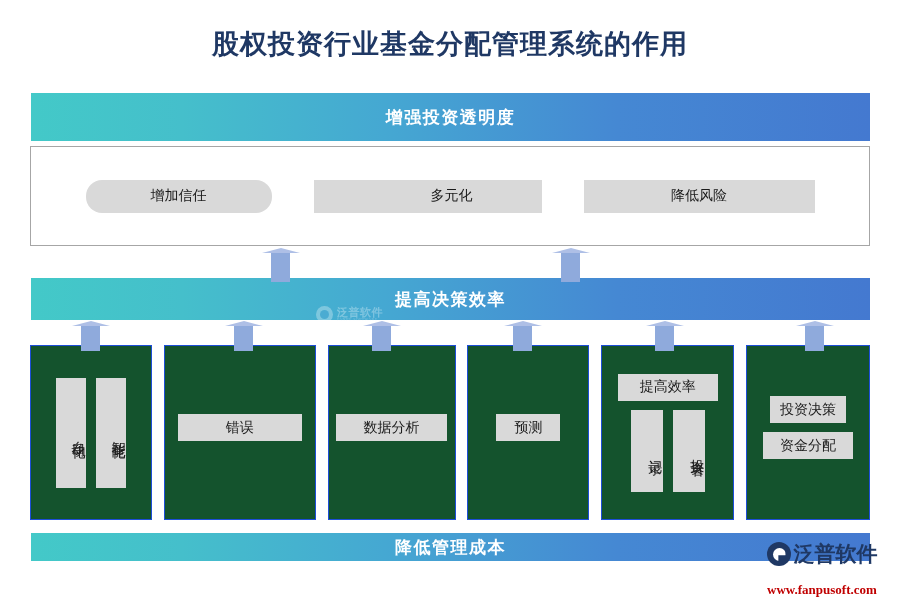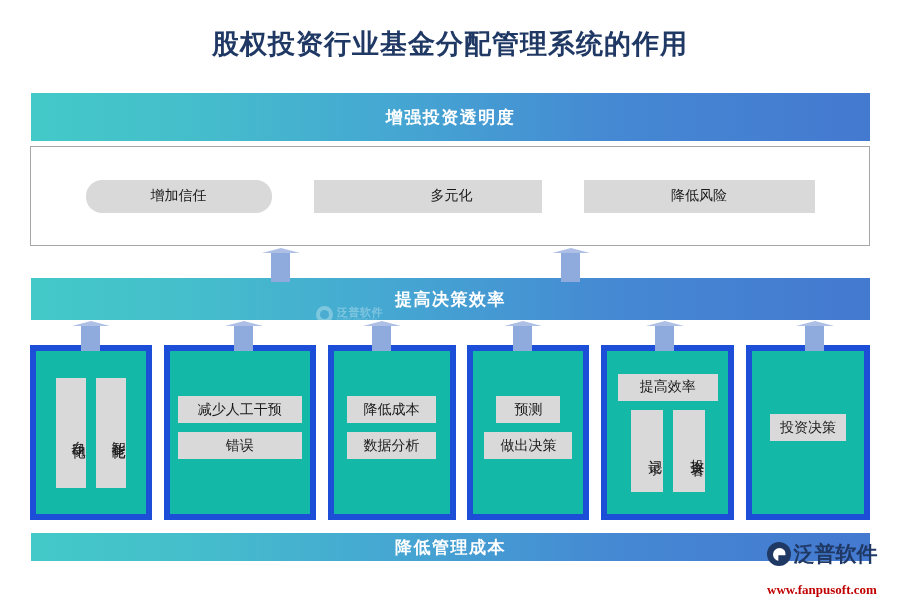--- a/index.html
+++ b/index.html
@@ -108,22 +108,22 @@
   .arrow-short { top: 325px; height: 26px; }
 
   
   .columns {
     position: absolute;
     left: 30px; top: 345px;
     width: 840px; height: 175px;
     display: flex; justify-content: space-between;
   }
   .column {
-    border: 6px solid #1d4ed8;
-    background: #14b8a6;
+    border: 1px solid #1d4ed8;
+    background: #14532d;
     position: relative;
     display: flex; flex-direction: column;
     align-items: center; justify-content: center;
     padding: 6px;
   }
   .col-w-1 { width: 122px; }
   .col-w-2 { width: 152px; }
   .col-w-3 { width: 128px; }
   .col-w-4 { width: 122px; }
   .col-w-5 { width: 133px; }
@@ -229,44 +229,42 @@
   <div class="columns">
 
     <div class="column col-w-1">
       <div class="vgroup">
         <div class="cell cell-v cell-v-tall">自动化</div>
         <div class="cell cell-v cell-v-tall">智能化</div>
       </div>
     </div>
 
     <div class="column col-w-2">
-      <div class="cell cell-h" style="width:124px;">减少人工干预</div>
       <div class="cell cell-h" style="width:124px;">错误</div>
     </div>
 
     <div class="column col-w-3">
-      <div class="cell cell-h" style="width:89px;">降低成本</div>
-      <div class="cell cell-h" style="width:89px;">数据分析</div>
+      <div class="cell cell-h" style="width:111px;">数据分析</div>
     </div>
 
     <div class="column col-w-4">
       <div class="cell cell-h" style="width:64px;">预测</div>
-      <div class="cell cell-h" style="width:88px;">做出决策</div>
     </div>
 
     <div class="column col-w-5">
       <div class="cell cell-h" style="width:100px;">提高效率</div>
       <div class="vgroup">
         <div class="cell cell-v cell-v-mid">记录</div>
         <div class="cell cell-v cell-v-mid">投资者</div>
       </div>
     </div>
 
     <div class="column col-w-6">
       <div class="cell cell-h" style="width:76px;">投资决策</div>
+      <div class="cell cell-h" style="width:90px;">资金分配</div>
     </div>
 
   </div>
 
   <div class="banner" id="banner-bottom">
     <span class="banner-label">降低管理成本</span>
   </div>
 
   <div class="logo">
     <div class="logo-main">

